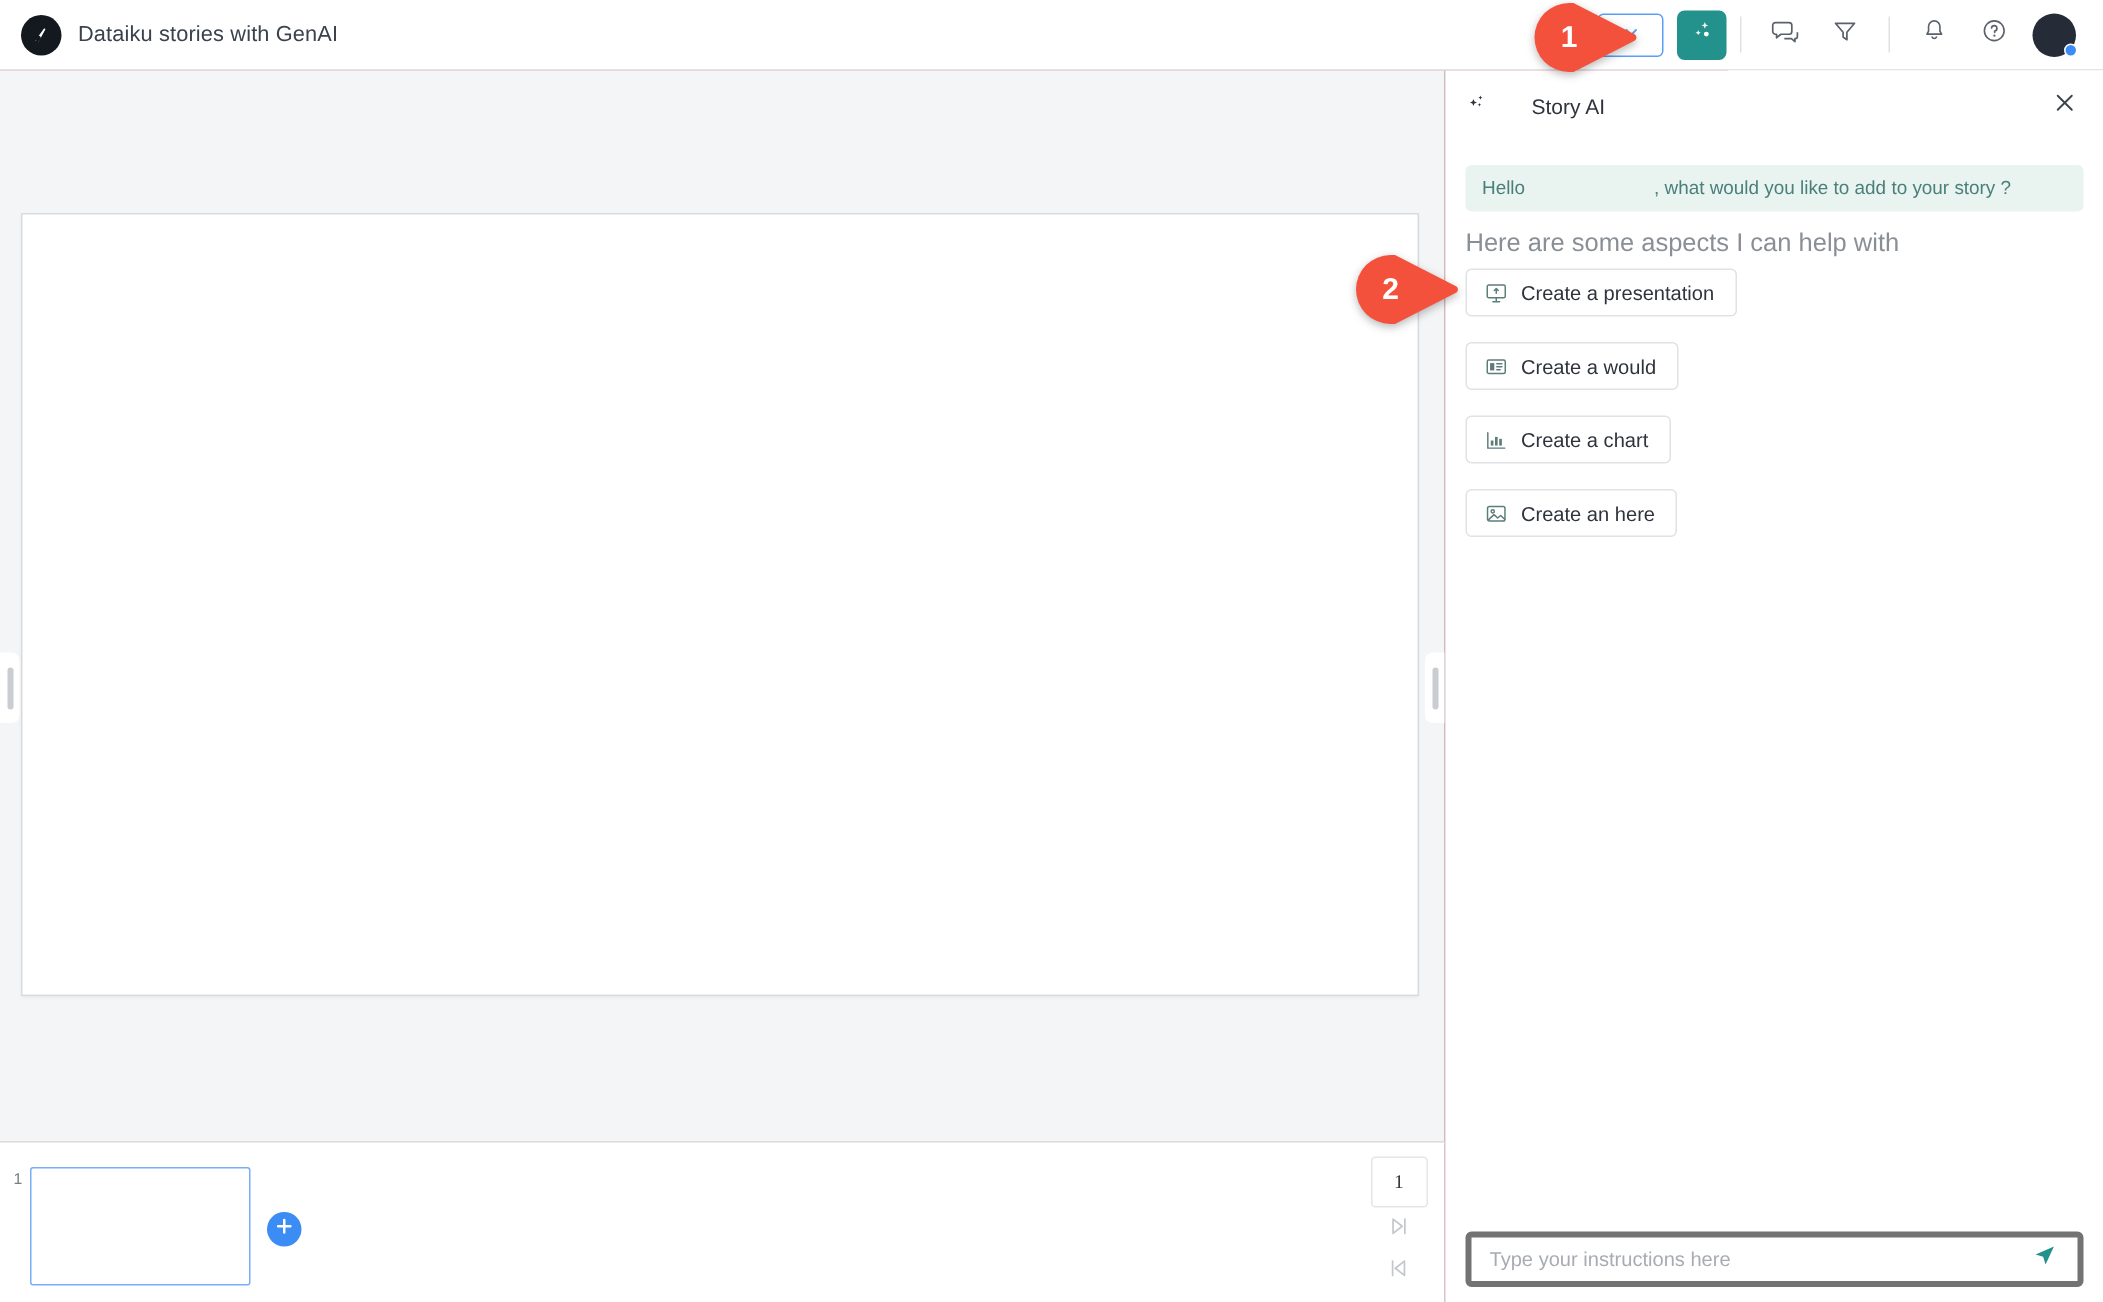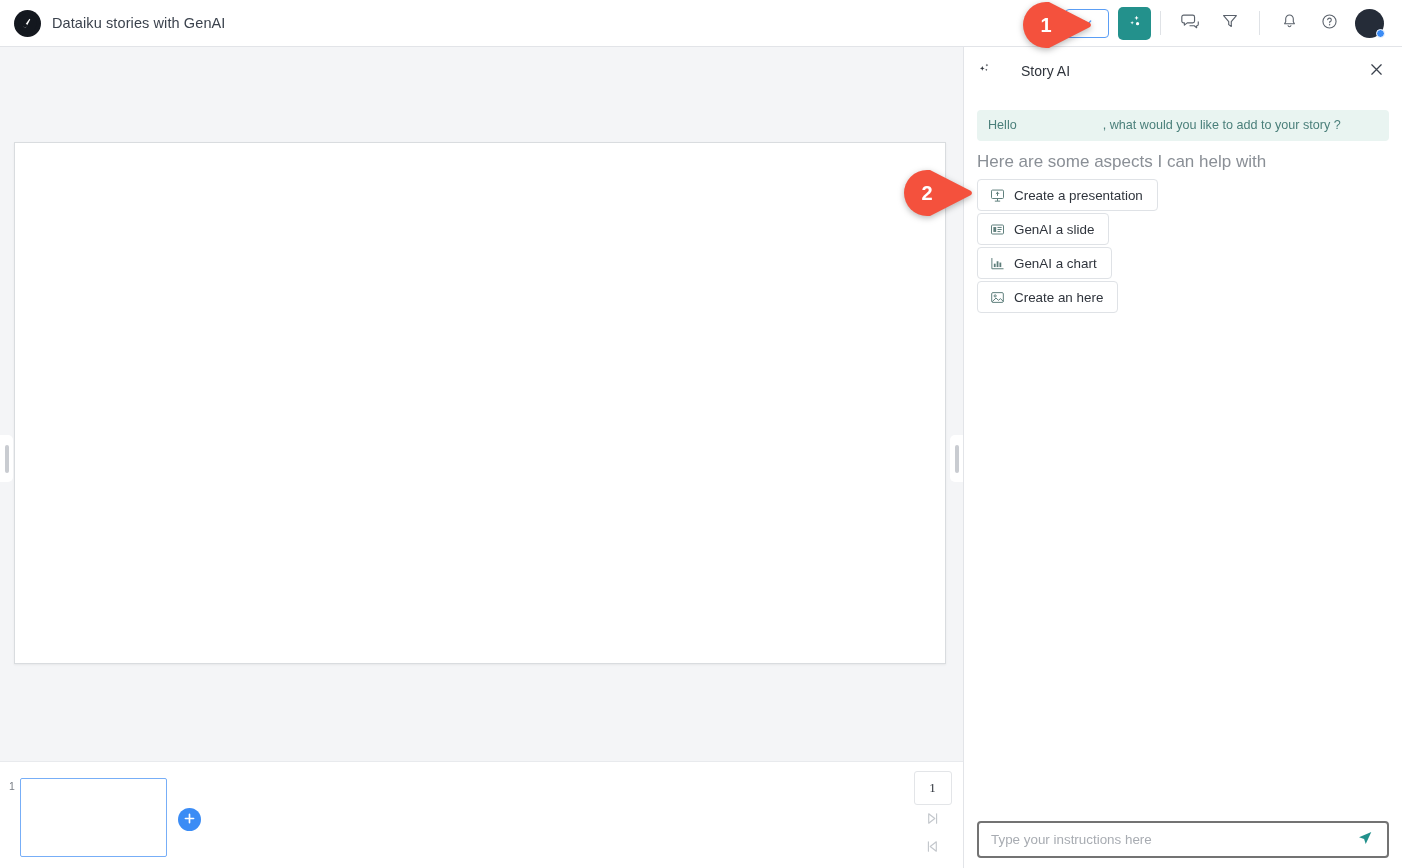--- a/index.html
+++ b/index.html
@@ -260,21 +260,21 @@
     margin-top: 11px;
     font-size: 17px;
     color: #8a8f96;
   }
 
   .suggestions {
     margin-top: 7px;
     display: flex;
     flex-direction: column;
     align-items: flex-start;
-    gap: 2px;
+    gap: 17px;
   }
   .suggestion {
     display: inline-flex;
     align-items: center;
     gap: 9px;
     background: #ffffff;
     border: 1px solid #dfe2e6;
     border-radius: 4px;
     padding: 7px 14px 7px 11px;
     font-size: 13.4px;
@@ -286,21 +286,21 @@
     display: flex;
     align-items: center;
     justify-content: center;
     flex: none;
   }
 
   .ai-input-row {
     position: absolute;
     left: 13px; bottom: 10px;
     width: 412px; height: 37px;
-    border: 2px solid #737373;
+    border: 4px solid #737373;
     border-radius: 4px;
     background: #ffffff;
     display: flex;
     align-items: center;
     padding: 0 11px 0 12px;
   }
   .ai-input {
     flex: 1;
     border: none;
     outline: none;
@@ -521,33 +521,33 @@
         </div>
 
         <div class="suggestion">
           <span class="sug-icon">
             <svg width="15" height="15" viewBox="0 0 16 16">
               <rect x="1.6" y="3.2" width="12.8" height="9.6" rx="1.1" fill="none" stroke="#5d7d7a" stroke-width="1.05"></rect>
               <rect x="3.6" y="5.4" width="3" height="5.2" fill="#5d7d7a"></rect>
               <path d="M8.4 5.8 h3.6 M8.4 8 h3.6 M8.4 10.2 h2.4" stroke="#5d7d7a" stroke-width="1.05" stroke-linecap="round"></path>
             </svg>
           </span>
-          <span>GenAI a slide</span>
+          <span>Create a would</span>
         </div>
 
         <div class="suggestion">
           <span class="sug-icon">
             <svg width="15" height="15" viewBox="0 0 16 16">
               <path d="M2 2.6 v11 h12" fill="none" stroke="#5d7d7a" stroke-width="1.05" stroke-linecap="round"></path>
               <rect x="4.1" y="8.2" width="1.9" height="3.6" fill="#5d7d7a"></rect>
               <rect x="7.1" y="5.6" width="1.9" height="6.2" fill="#5d7d7a"></rect>
               <rect x="10.1" y="7" width="1.9" height="4.8" fill="#5d7d7a"></rect>
             </svg>
           </span>
-          <span>GenAI a chart</span>
+          <span>Create a chart</span>
         </div>
 
         <div class="suggestion">
           <span class="sug-icon">
             <svg width="15" height="15" viewBox="0 0 16 16">
               <rect x="1.8" y="2.8" width="12.4" height="10.4" rx="1.3" fill="none" stroke="#5d7d7a" stroke-width="1.05"></rect>
               <circle cx="5.5" cy="6.3" r="1.15" fill="none" stroke="#5d7d7a" stroke-width="1.05"></circle>
               <path d="M2.6 12.2 L6.4 8.6 L9 11 L11.1 9.2 L14 11.9" fill="none" stroke="#5d7d7a" stroke-width="1.05" stroke-linejoin="round" stroke-linecap="round"></path>
             </svg>
           </span>

